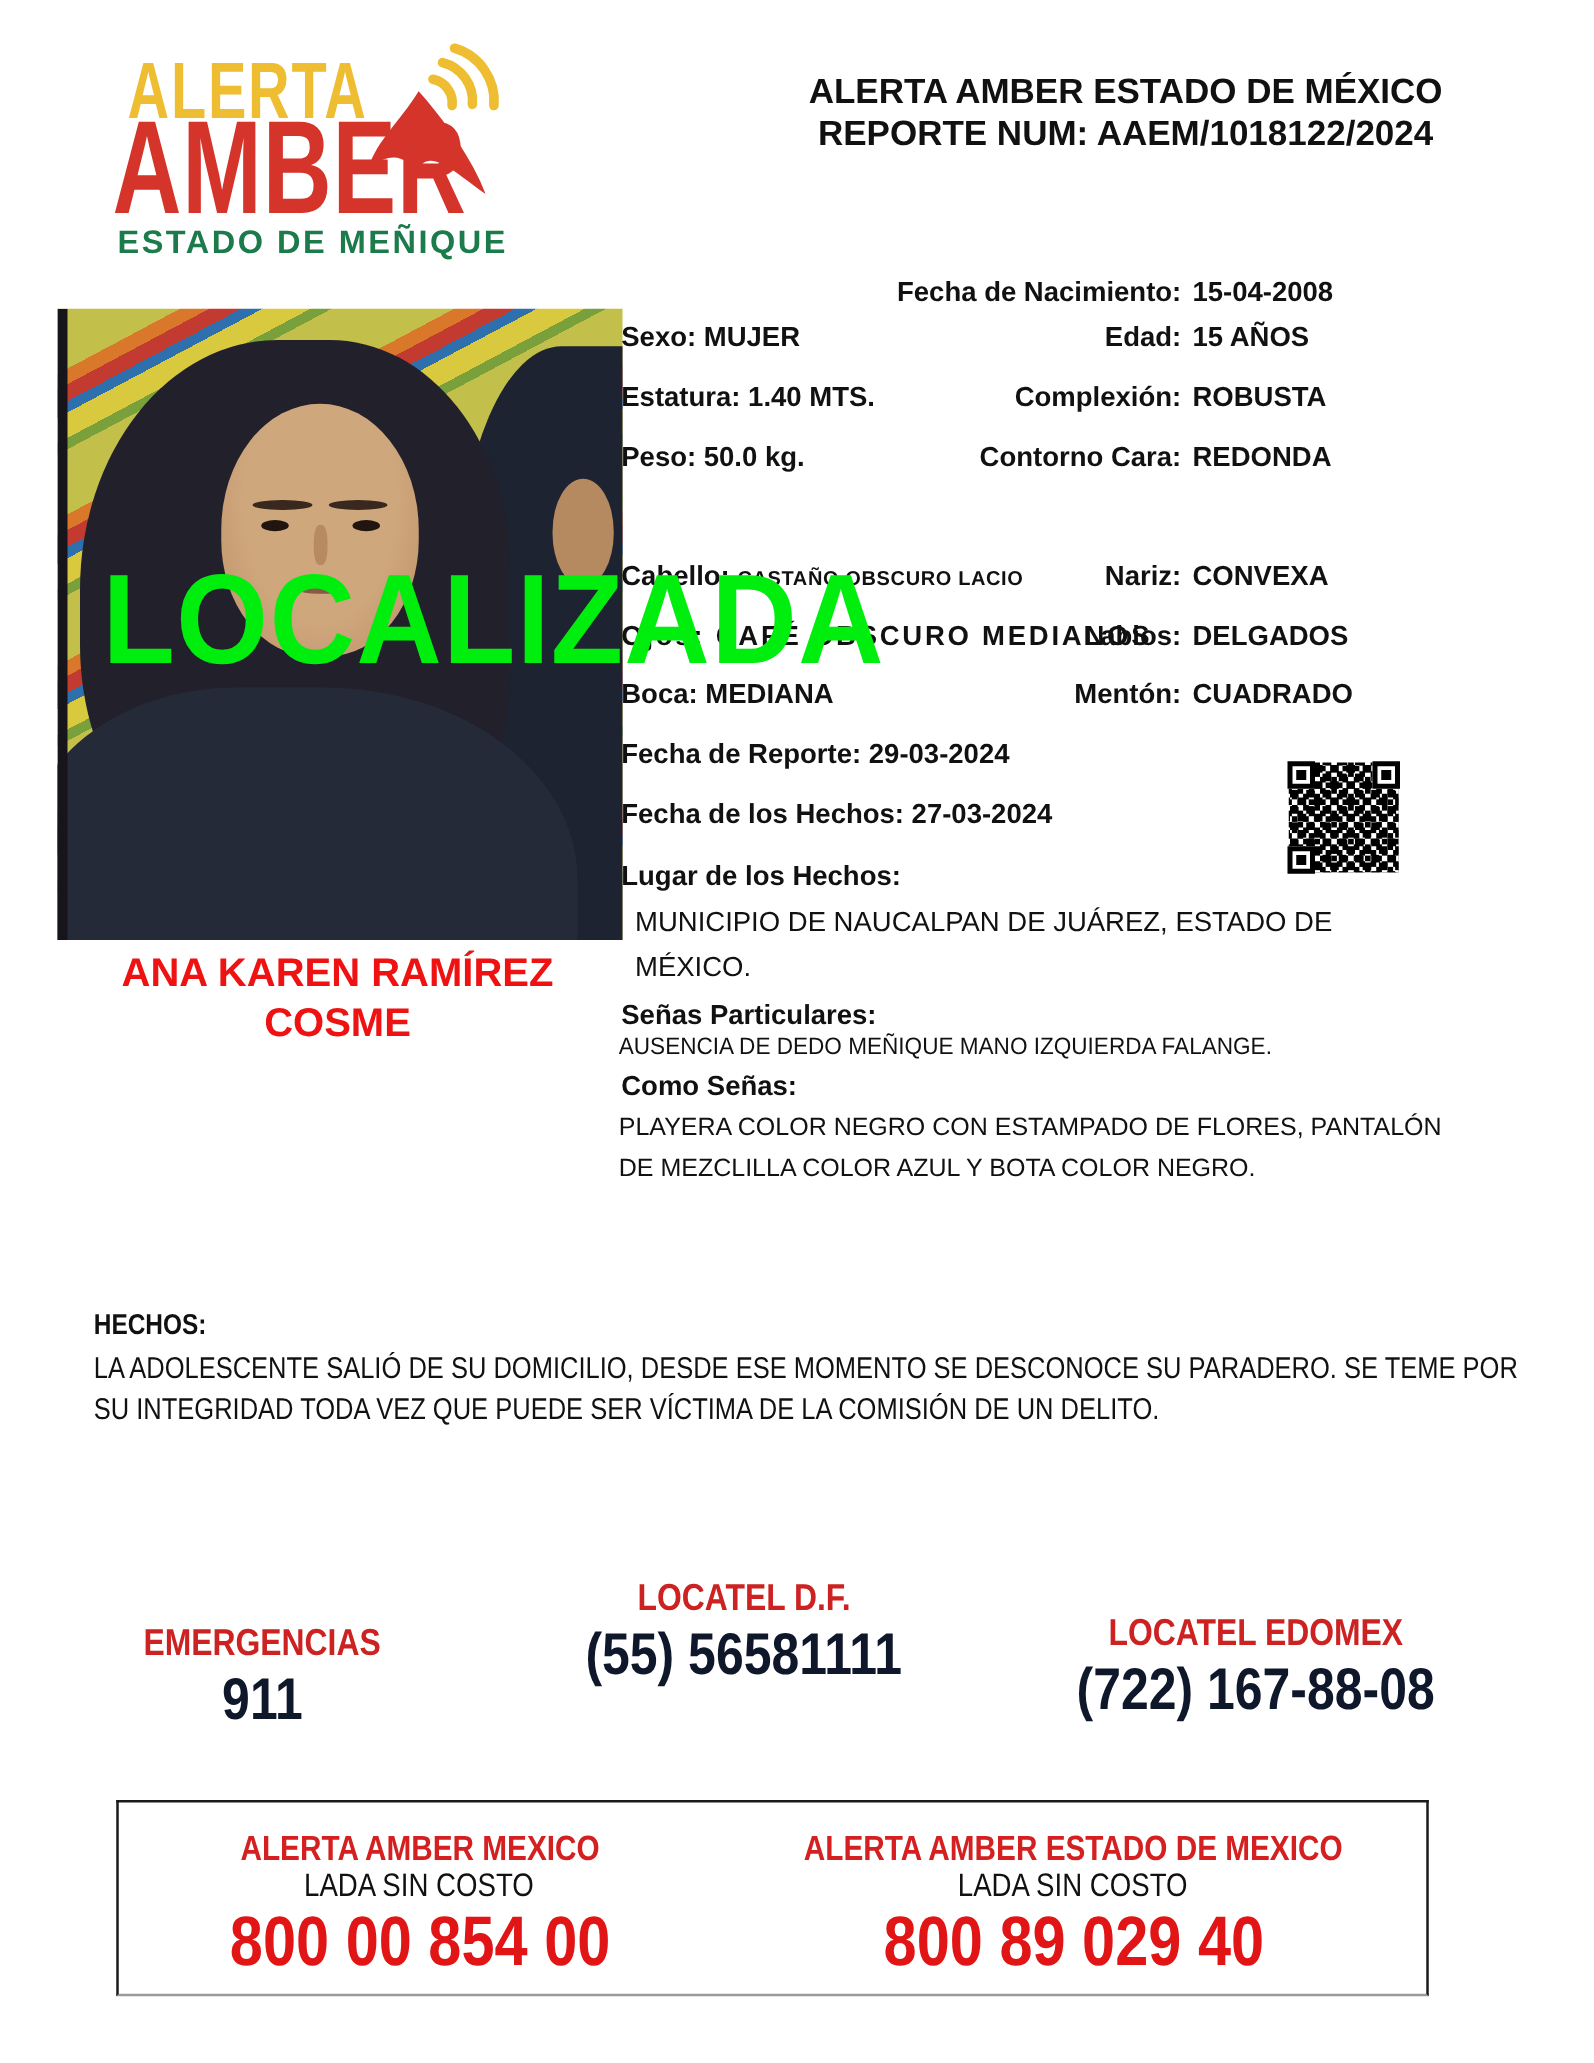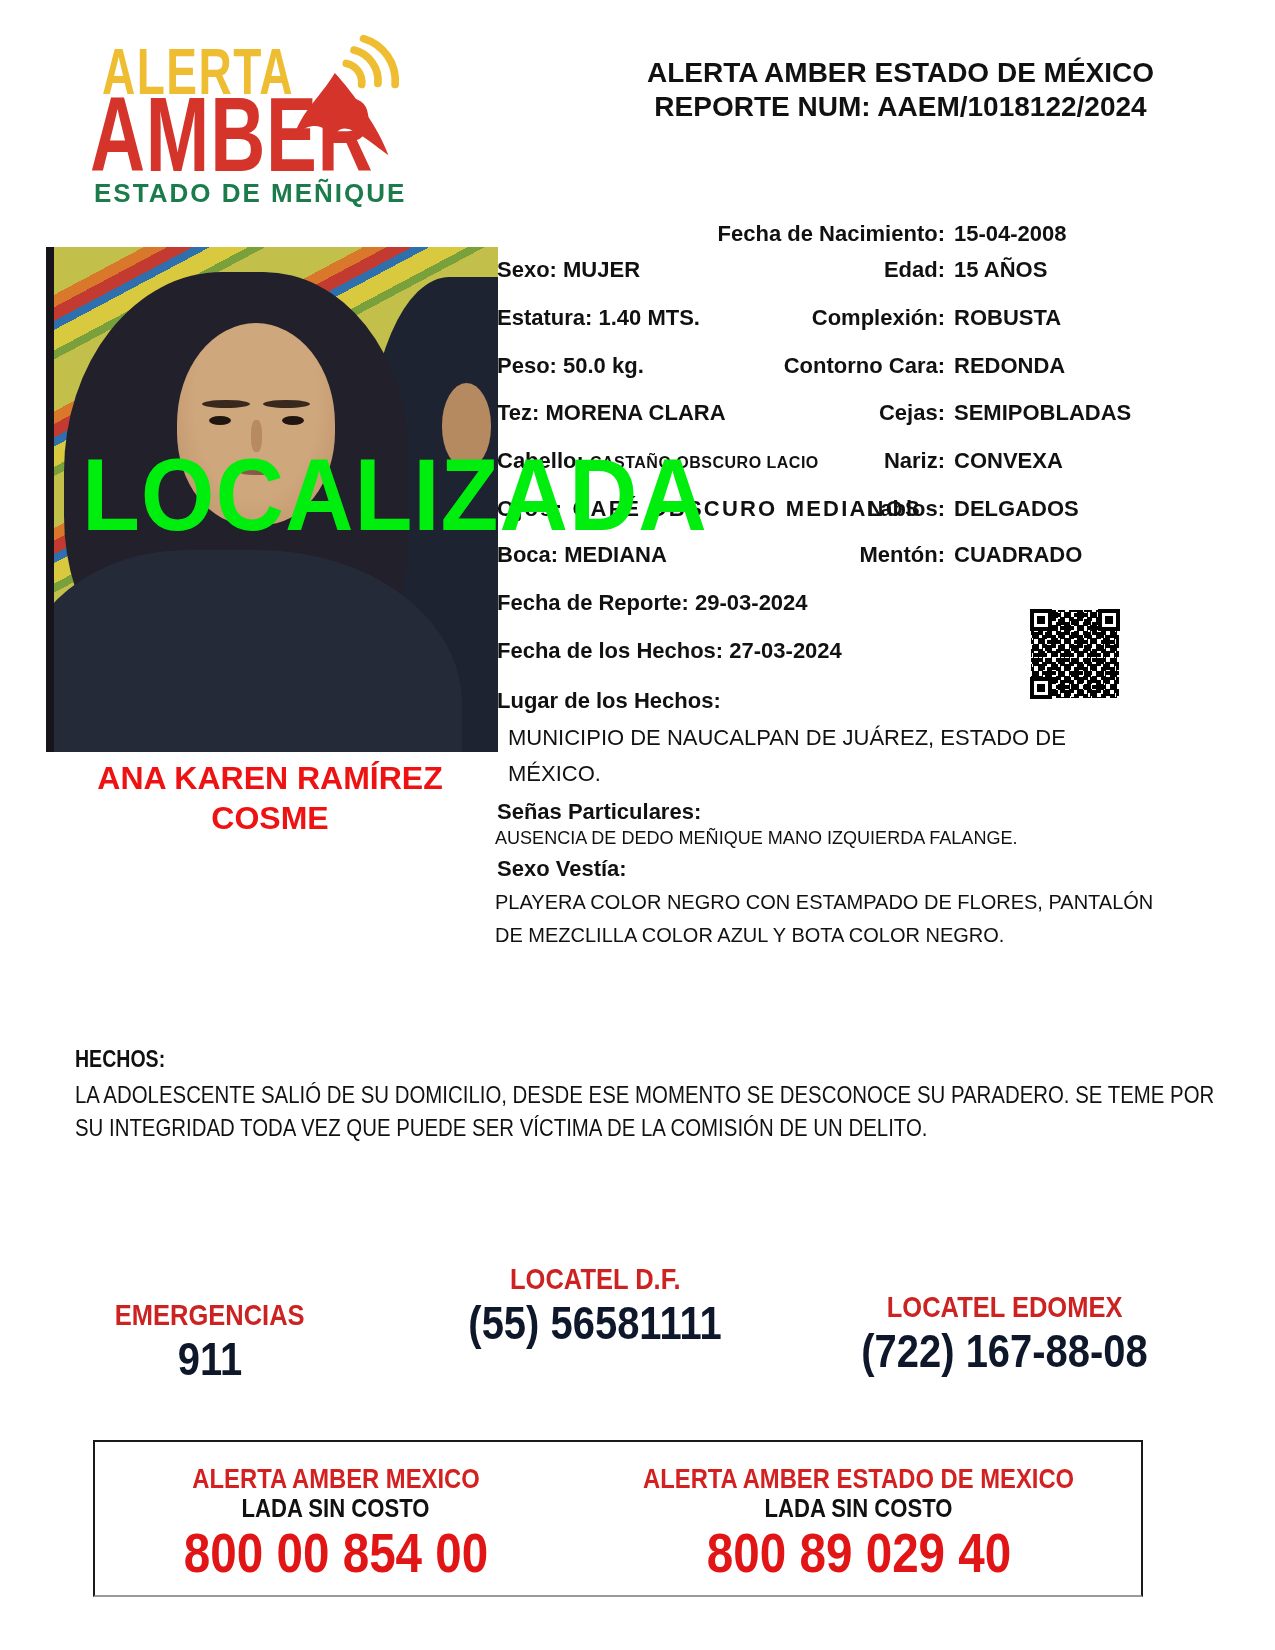--- a/index.html
+++ b/index.html
@@ -92,21 +92,21 @@
   .contact .clab{color:#cc2222;font-size:30px;font-weight:bold;line-height:34px;}
   .contact .cnum{color:#0f172a;font-size:47px;font-weight:bold;line-height:50px;margin-top:2px;}
 
   
   .fbox{left:93px;top:1440px;width:1046px;height:153px;border:2px solid #1a1a1a;border-bottom-color:#999;
     display:flex;background:#fff;}
   .fcol{text-align:center;padding-top:22px;}
   .fcol1{width:46%;}
   .fcol2{width:54%;}
   .ftitle{color:#d42020;font-size:28px;font-weight:bold;line-height:30px;}
-  .fsub{color:#111;font-size:26px;font-weight:bold;line-height:28px;}
+  .fsub{color:#111;font-size:26px;font-weight:normal;line-height:28px;}
   .fnum{color:#e11515;font-size:56px;font-weight:bold;line-height:58px;margin-top:2px;}
 </style>
 </head>
 <body>
 
 <div class="page">
 
   <div class="abs logo">
     <div class="logo-alerta">ALERTA</div>
     <div class="logo-amber">AMBER</div>
@@ -168,27 +168,20 @@
           <span class="rval">ROBUSTA</span>
         </span>
     </div>
     <div class="frow r4">
       <span class="lft">Peso: 50.0 kg.</span>
       <span class="rpair">
           <span class="rlab">Contorno Cara:</span>
           <span class="rval">REDONDA</span>
         </span>
     </div>
-    <div class="frow r5">
-      <span class="lft">Tez: MORENA CLARA</span>
-      <span class="rpair">
-          <span class="rlab">Cejas:</span>
-          <span class="rval">SEMIPOBLADAS</span>
-        </span>
-    </div>
     <div class="frow r6">
       <span class="lft"><span>Cabello:</span> <span class="small-val">CASTAÑO OBSCURO LACIO</span></span>
       <span class="rpair">
           <span class="rlab">Nariz:</span>
           <span class="rval">CONVEXA</span>
         </span>
     </div>
     <div class="frow r7">
       <span class="lft wide-ls">Ojos: CAFÉ OBSCURO MEDIANOS</span>
       <span class="rpair">
@@ -219,21 +212,21 @@
 
   <div class="abs sec-h place-h">Lugar de los Hechos:</div>
   <div class="abs place-b">
     <div>MUNICIPIO DE NAUCALPAN DE JUÁREZ, ESTADO DE</div>
     <div>MÉXICO.</div>
   </div>
 
   <div class="abs sec-h senas-h">Señas Particulares:</div>
   <div class="abs senas-b">AUSENCIA DE DEDO MEÑIQUE MANO IZQUIERDA FALANGE.</div>
 
-  <div class="abs sec-h vestia-h">Sexo Vestía:</div>
+  <div class="abs sec-h vestia-h">Como Señas:</div>
   <div class="abs vestia-b">
     <div>PLAYERA  COLOR NEGRO CON ESTAMPADO DE FLORES, PANTALÓN</div>
     <div>DE MEZCLILLA COLOR AZUL Y BOTA  COLOR NEGRO.</div>
   </div>
 
   <div class="abs hechos-h"><span class="nwl">HECHOS:</span></div>
   <div class="abs hechos-b">
     <div><span class="nwl">LA ADOLESCENTE SALIÓ DE SU DOMICILIO, DESDE ESE MOMENTO SE DESCONOCE SU PARADERO. SE TEME POR</span></div>
     <div><span class="nwl">SU INTEGRIDAD TODA VEZ QUE PUEDE SER VÍCTIMA DE LA COMISIÓN DE UN DELITO.</span></div>
   </div>

